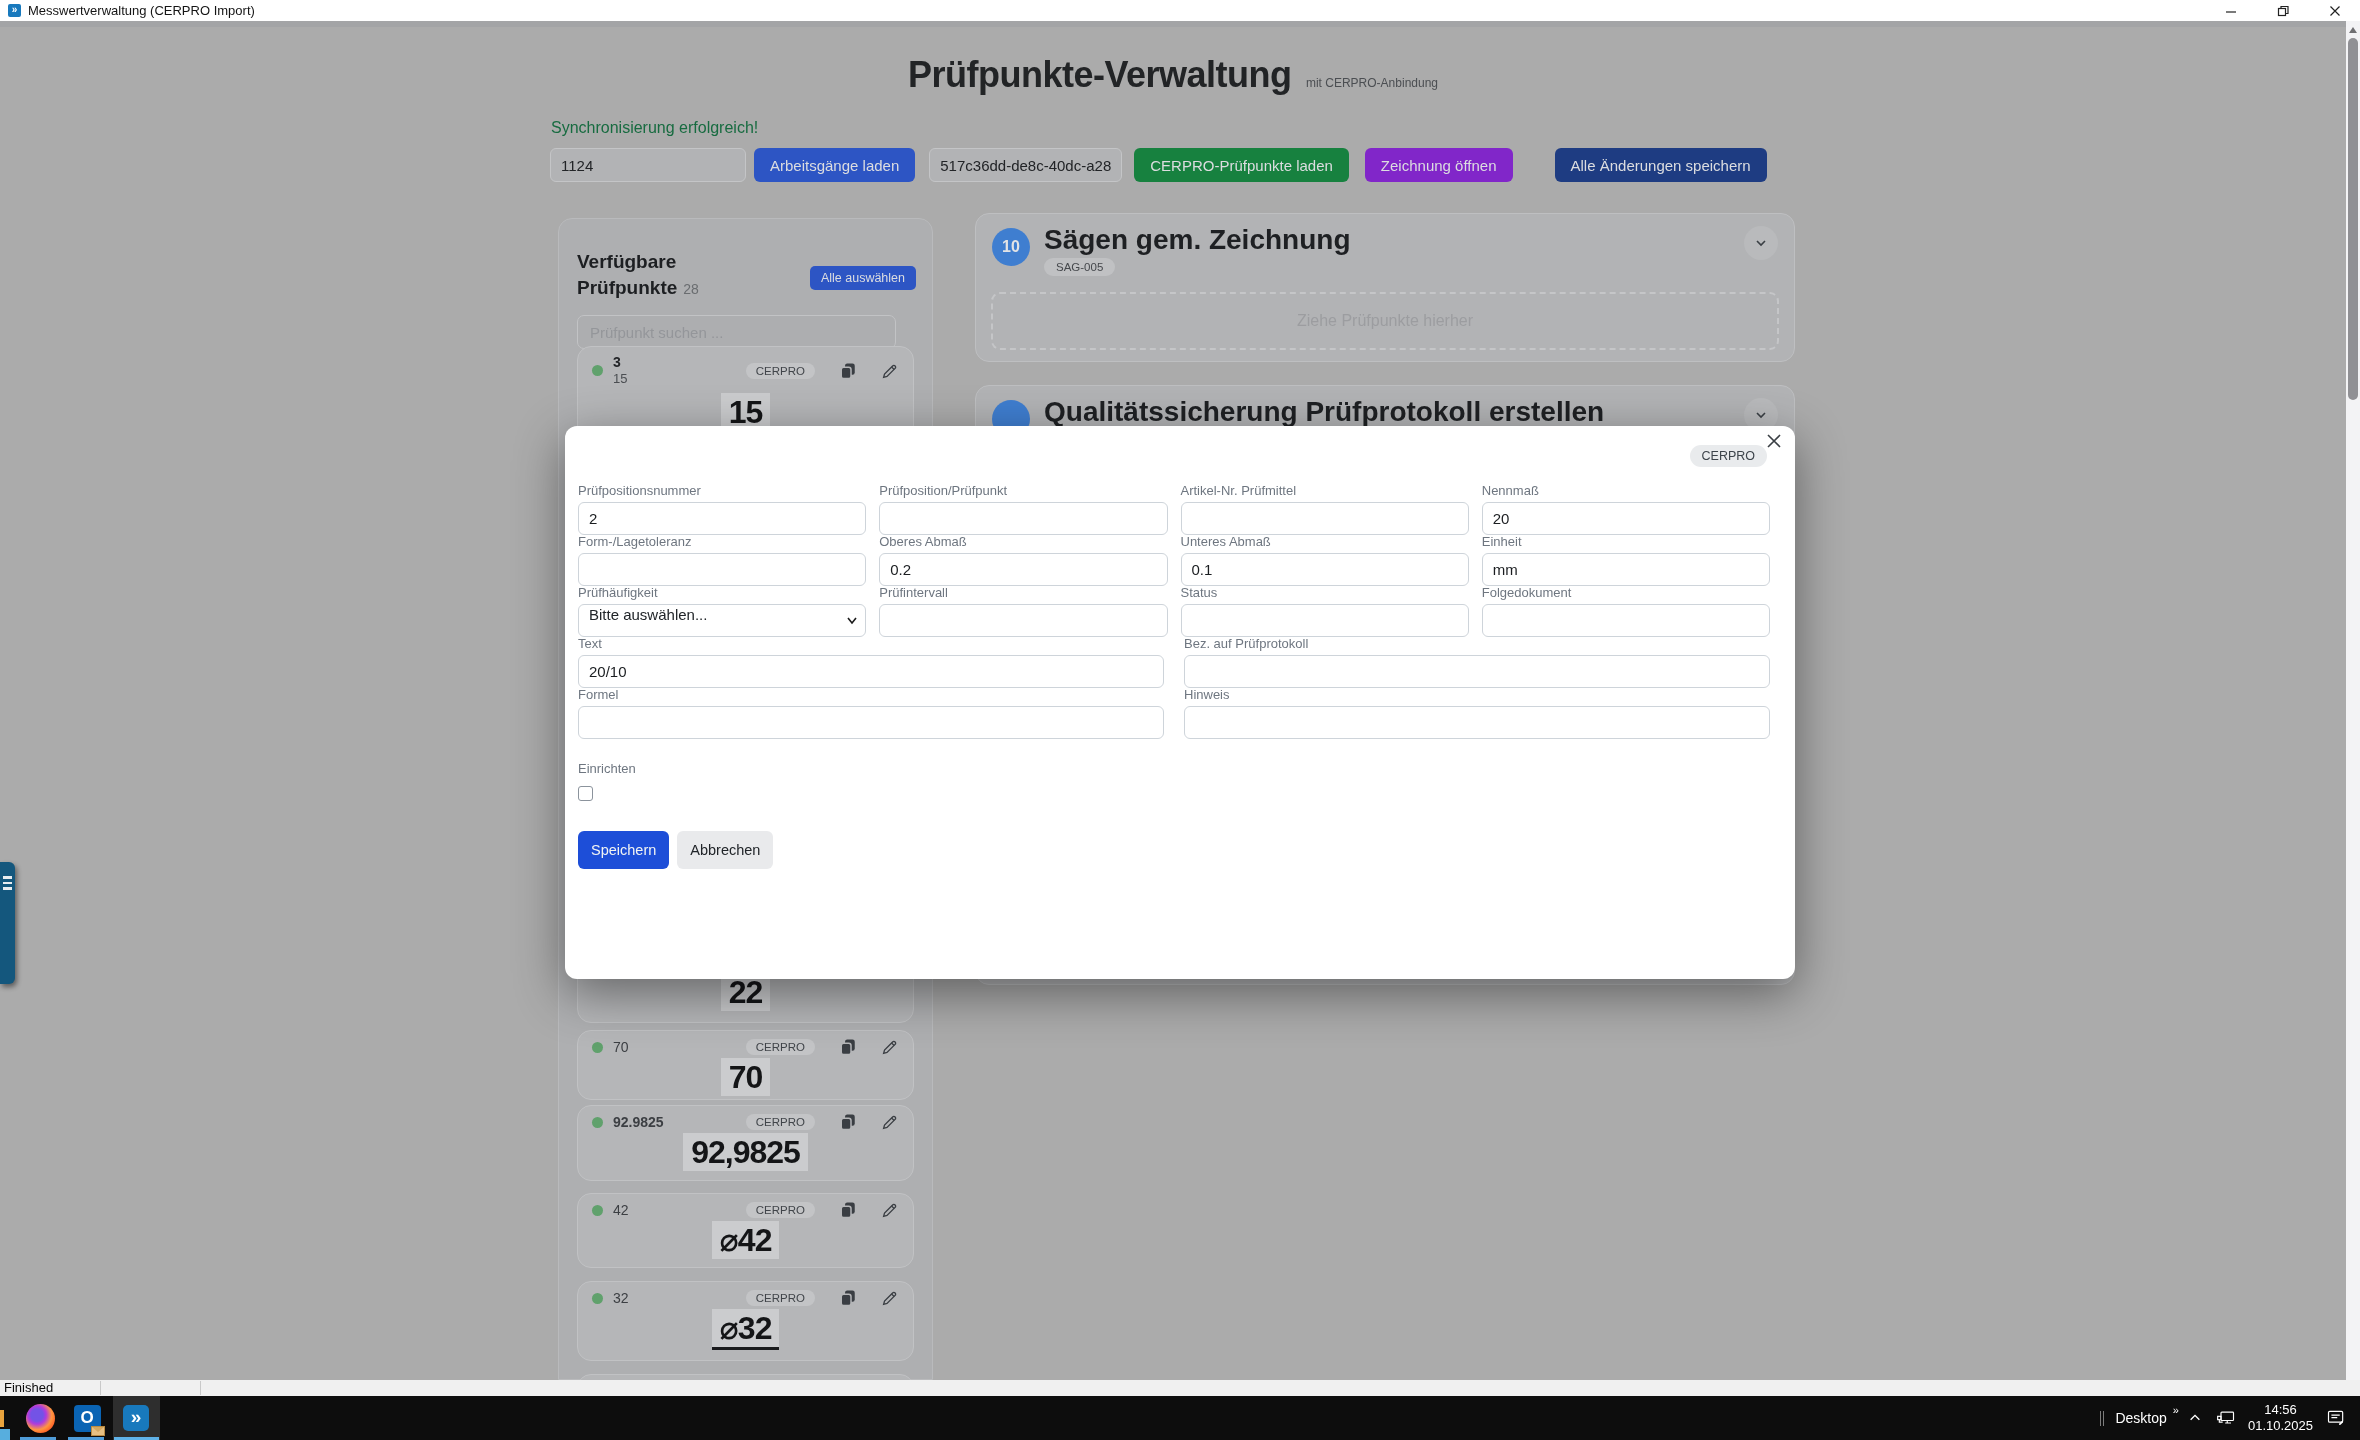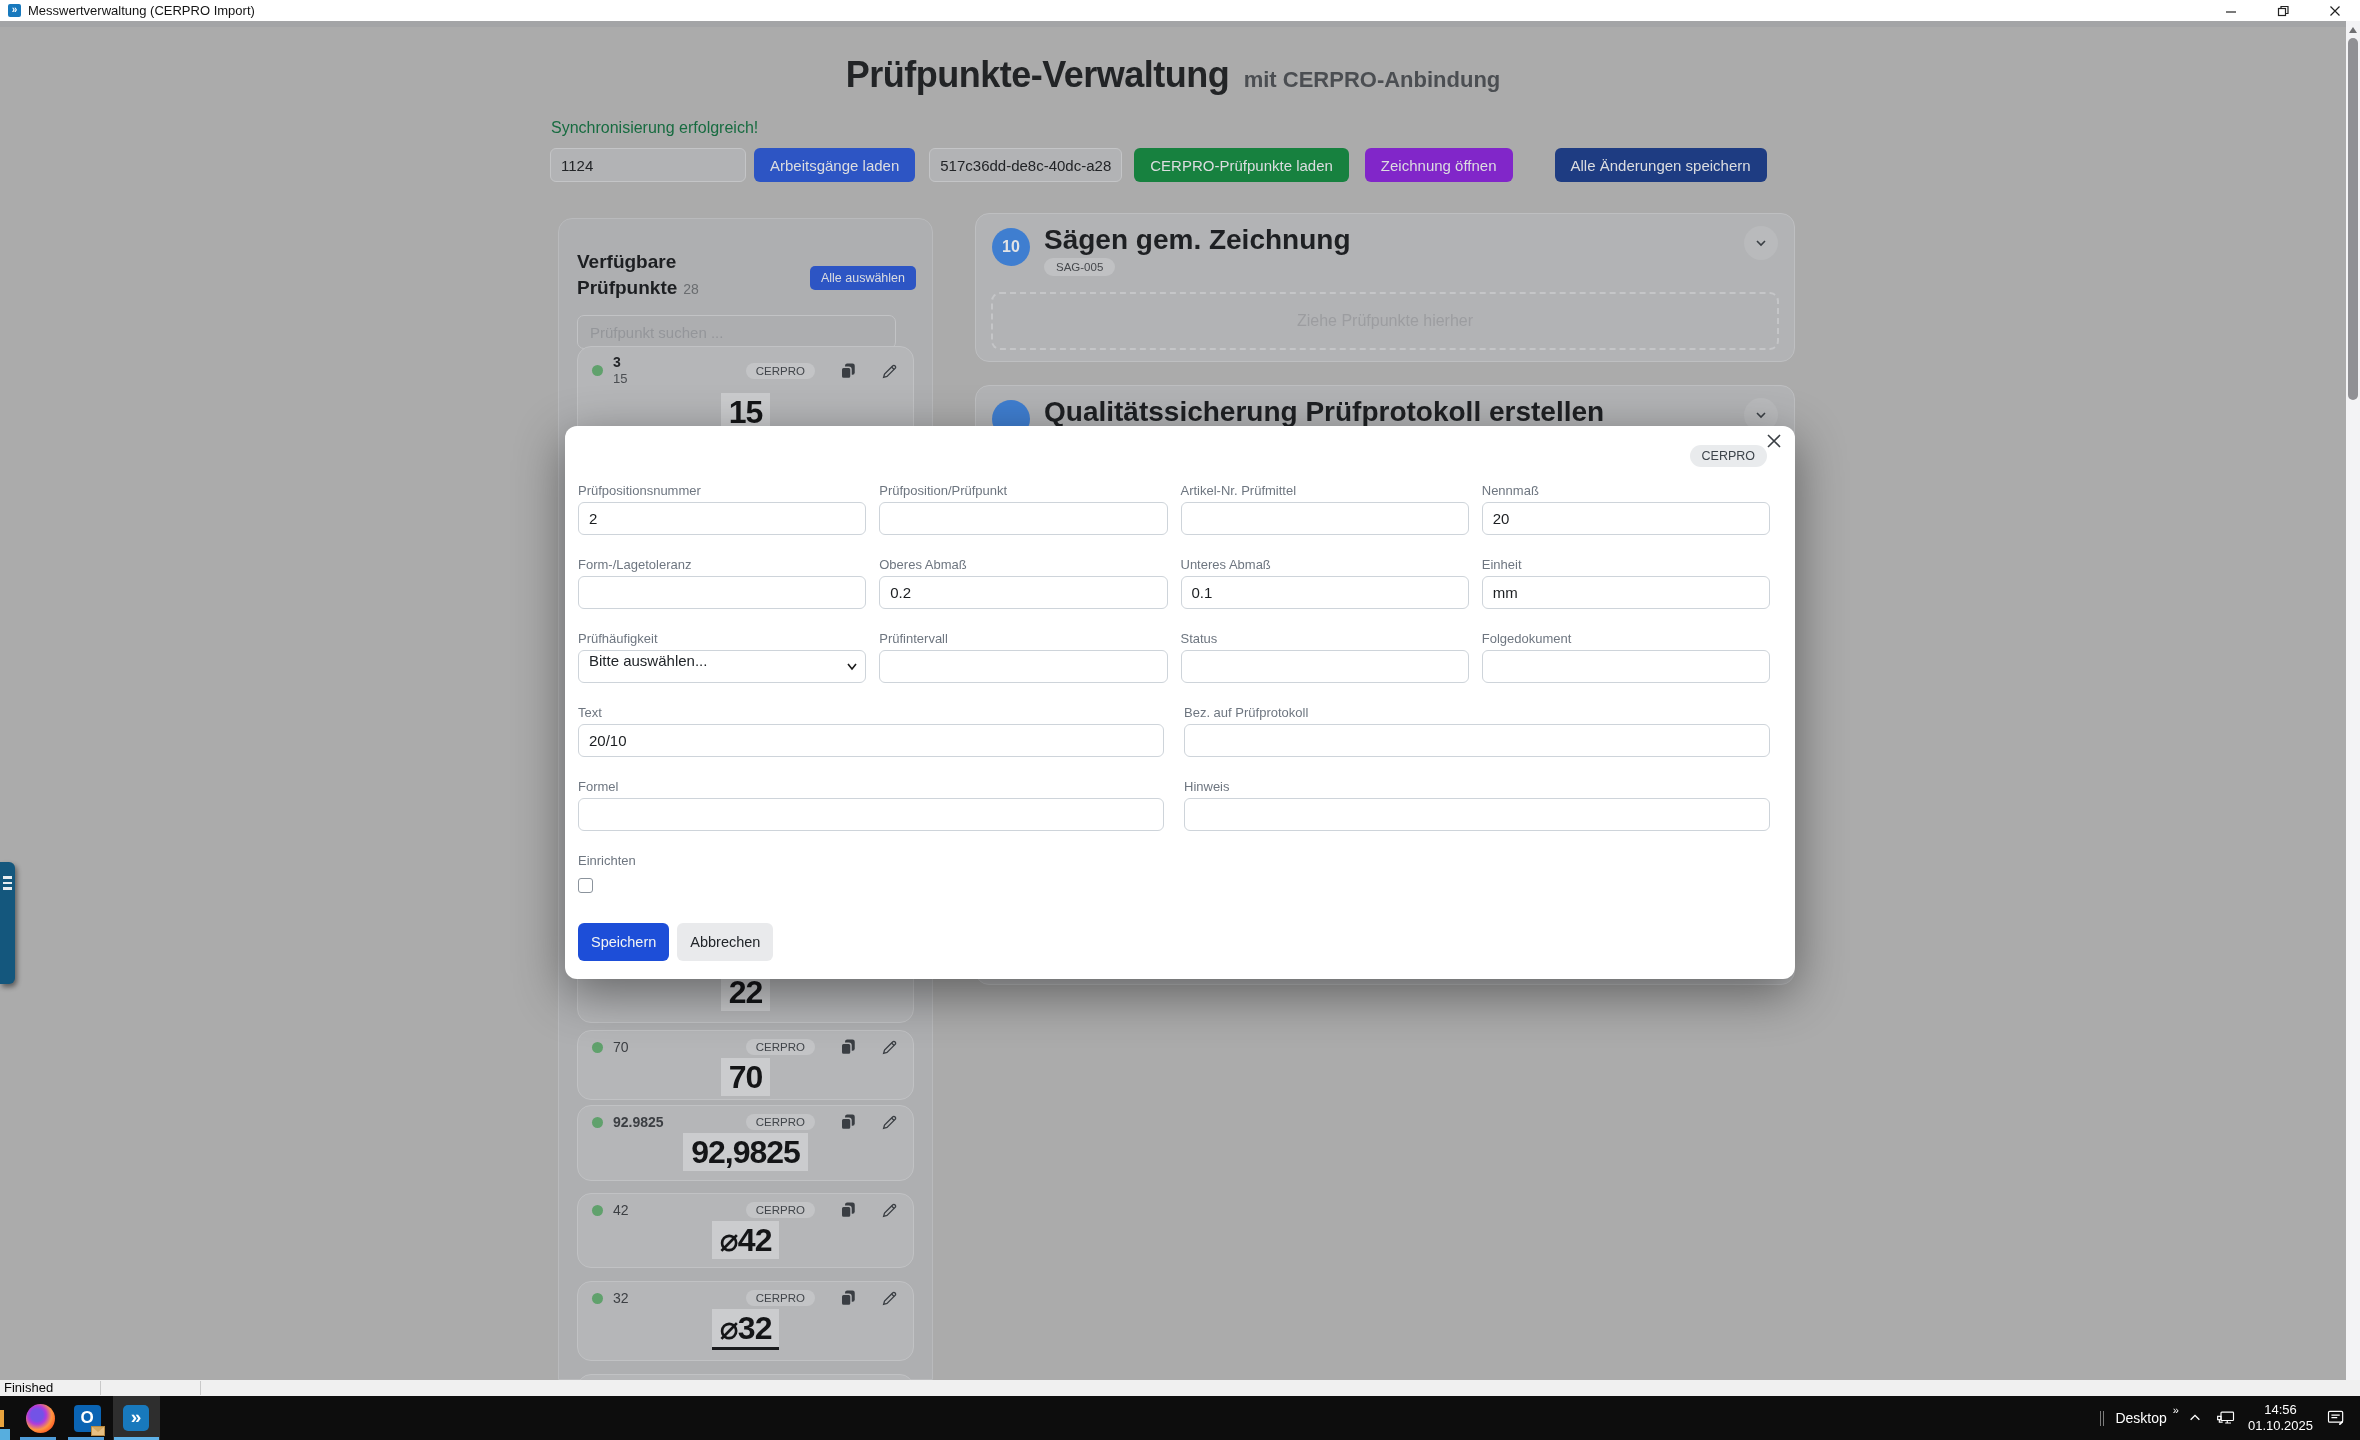--- a/index.html
+++ b/index.html
@@ -14,21 +14,21 @@
   .app-ico { width:13px; height:13px; background:#1879bd; border-radius:2px; margin-left:8px;
     color:#fff; font-size:10px; font-weight:bold; line-height:12px; text-align:center; }
   .tb-title { margin-left:7px; font-size:13px; color:#151515; }
   .tb-controls { margin-left:auto; display:flex; align-items:center; gap:34px; margin-right:16px; }
   .tb-btn { width:18px; height:16px; display:flex; align-items:center; justify-content:center; cursor:default; }
   
   #page { position:absolute; left:0; top:21px; width:2346px; height:1359px; background:#ababab; overflow:hidden; }
   #topstrip { position:absolute; left:0; top:0; width:100%; height:6px; background:#a3a4a6; }
   .page-header { position:absolute; left:0; top:33px; width:100%; text-align:center; color:#222426; }
   .page-header h1 { display:inline; font-size:36px; font-weight:bold; letter-spacing:-.5px; }
-  .page-subtitle { font-size:22px; font-weight:bold; color:#4b4e52; margin-left:10px; }
+  .page-subtitle { font-size:12px; font-weight:normal; color:#4b4e52; margin-left:10px; }
   .sync-msg { position:absolute; left:551px; top:98px; font-size:16px; color:#176b40; }
   
   .toolbar { position:absolute; left:550px; top:127px; display:flex; align-items:center; height:34px; }
   .t-input { height:34px; background:#b2b3b5; border:1px solid #c4c5c7; border-radius:6px;
     padding:0 10px; font-size:15px; color:#222427; outline:none; font-family:inherit; }
   .btn { height:34px; border:none; border-radius:6px; padding:0 16px; font-size:15px;
     color:#dcdde0; font-family:inherit; cursor:pointer; white-space:nowrap; }
   .b-blue { background:#2d55c4; } .b-green { background:#17813f; }
   .b-purple { background:#8126c9; } .b-navy { background:#1e3c82; }
   
@@ -80,21 +80,21 @@
   
   #modal { position:absolute; left:565px; top:405px; width:1230px; height:553px; background:#ffffff;
     border-radius:12px; box-shadow:0 14px 50px rgba(0,0,0,.45); z-index:40; }
   .m-close { position:absolute; right:12px; top:6px; cursor:pointer; }
   .m-badge { position:absolute; right:28px; top:19px; background:#e9ebed; color:#3d444b;
     font-size:12.5px; border-radius:13px; padding:4px 12px; }
   .m-form { padding:58px 25px 0 13px; }
   .frow { display:grid; column-gap:13px; }
   .frow.c4 { grid-template-columns:repeat(4,1fr); }
   .frow.c2 { grid-template-columns:repeat(2,1fr); column-gap:20px; }
-  .frow + .frow { margin-top:23px; }
+  .frow + .frow { }
   .f-label { font-size:13px; color:#6e7680; line-height:14px; margin-bottom:4px; }
   .f-input { width:100%; height:33px; border:1px solid #ced4da; border-radius:6px; background:#fff;
     padding:0 10px; font-size:15px; color:#1b1e21; font-family:inherit; outline:none; }
   .sel-wrap { position:relative; }
   .sel-wrap select { appearance:none; -webkit-appearance:none; width:100%; height:33px;
     border:1px solid #ced4da; border-radius:6px; background:#fff; padding:0 26px 12px 10px;
     font-size:15px; color:#212529; font-family:inherit; outline:none; }
   .sel-arrow { position:absolute; right:9px; top:12px; pointer-events:none; }
   .chk-block { margin-top:23px; }
   .chk { appearance:none; -webkit-appearance:none; width:15px; height:15px; border:1.5px solid #8b939c;

